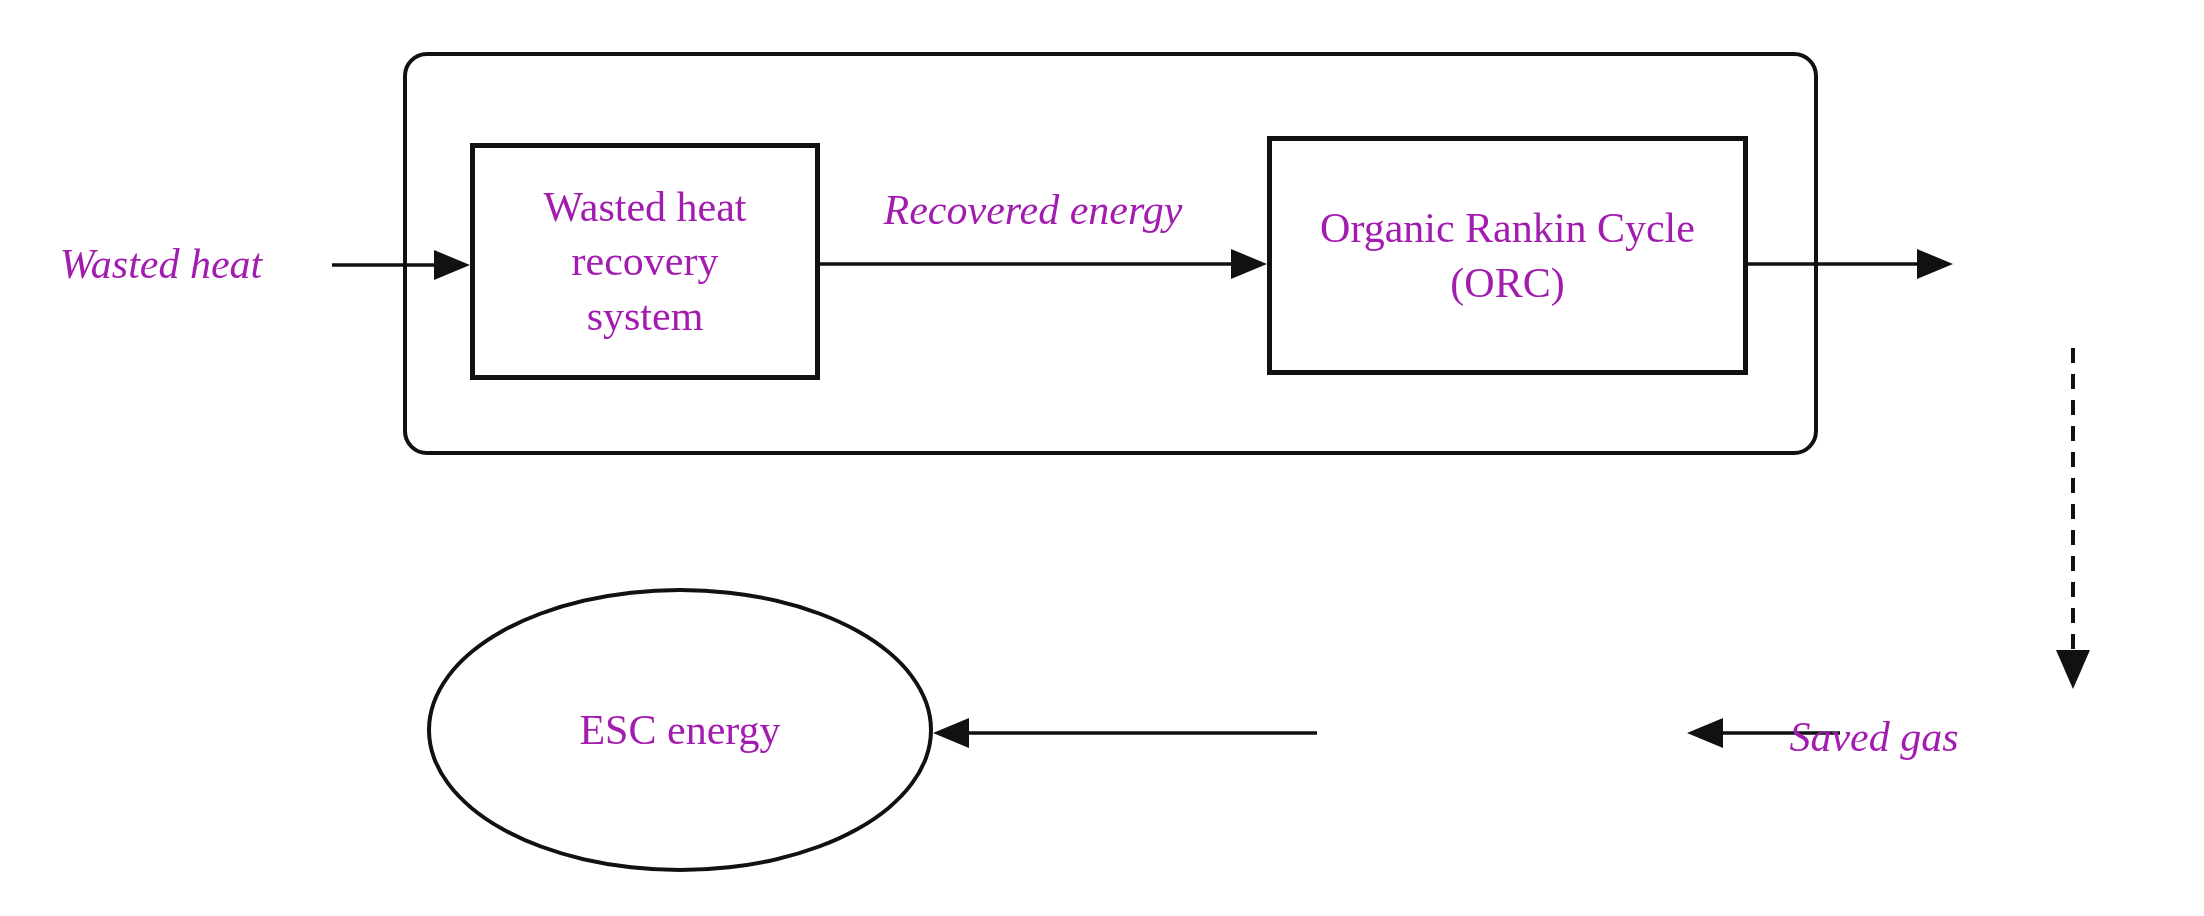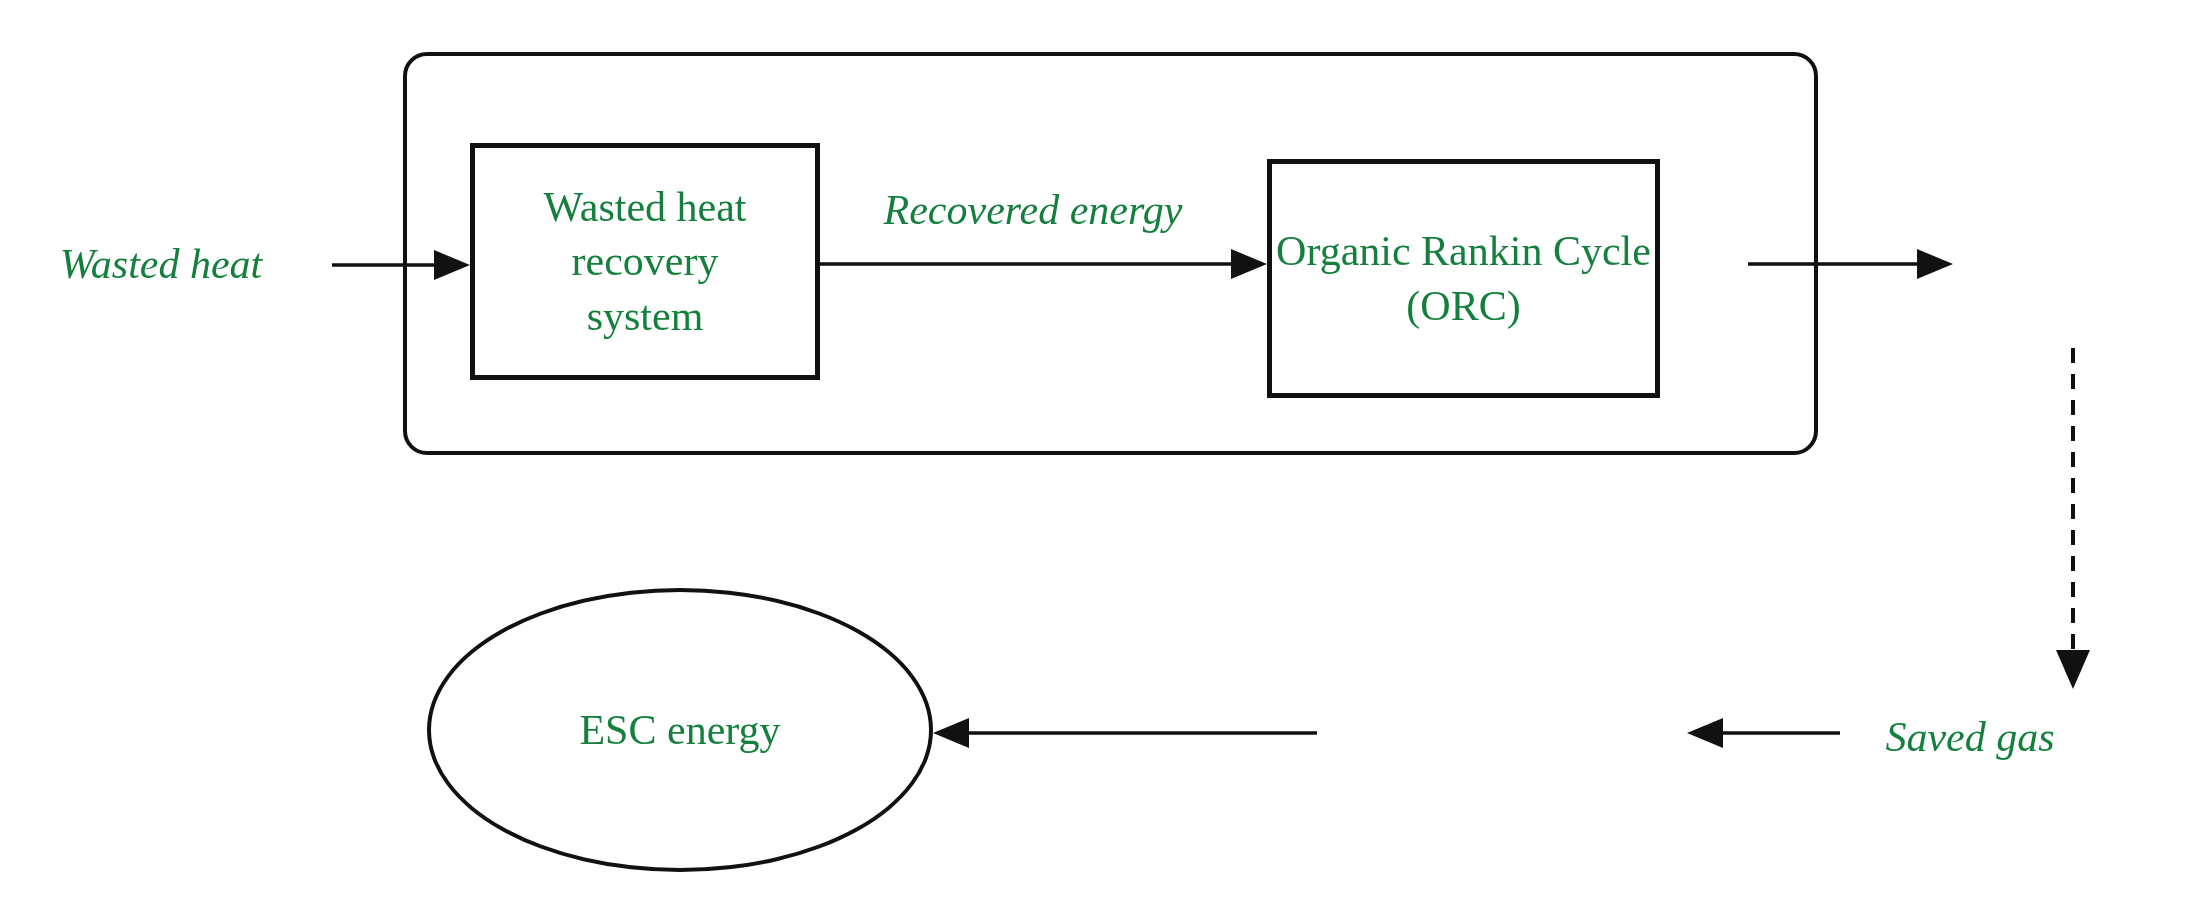--- a/index.html
+++ b/index.html
@@ -2,21 +2,21 @@
 <html><head>
 <meta charset="utf-8">
 <style>
   html, body { margin: 0; padding: 0; background: #ffffff; }
   .stage {
     position: relative;
     width: 2204px;
     height: 916px;
     background: #ffffff;
     font-family: "Liberation Serif", "DejaVu Serif", serif;
-    color: #15803d;
+    color: #a21caf;
     overflow: hidden;
   }
   .arrow-layer {
     position: absolute;
     left: 0; top: 0;
     width: 2204px; height: 916px;
   }
   .node {
     position: absolute;
     box-sizing: border-box;
@@ -90,30 +90,30 @@
   </svg>
 
   <div class="group-frame" style="left:403px; top:52px; width:1415px; height:403px;"></div>
 
   <div class="node" style="left:470px; top:143px; width:350px; height:237px;">
     <span>Wasted heat
 recovery
 system</span>
   </div>
 
-  <div class="node" style="left:1267px; top:159px; width:393px; height:239px;">
+  <div class="node" style="left:1267px; top:136px; width:481px; height:239px;">
     <span>Organic Rankin Cycle
 (ORC)</span>
   </div>
 
 
   <div class="ellipse-node" style="left:427px; top:588px; width:506px; height:284px;">
     <span>ESC energy</span>
   </div>
 
   <div class="flow-label" style="left:161px; top:264px;">Wasted heat</div>
 
   <div class="flow-label" style="left:1033px; top:210px;">Recovered energy</div>
 
 
-  <div class="flow-label" style="left:1970px; top:737px;">Saved gas</div>
+  <div class="flow-label" style="left:1874px; top:737px;">Saved gas</div>
 
 </div>
 
 </body></html>

